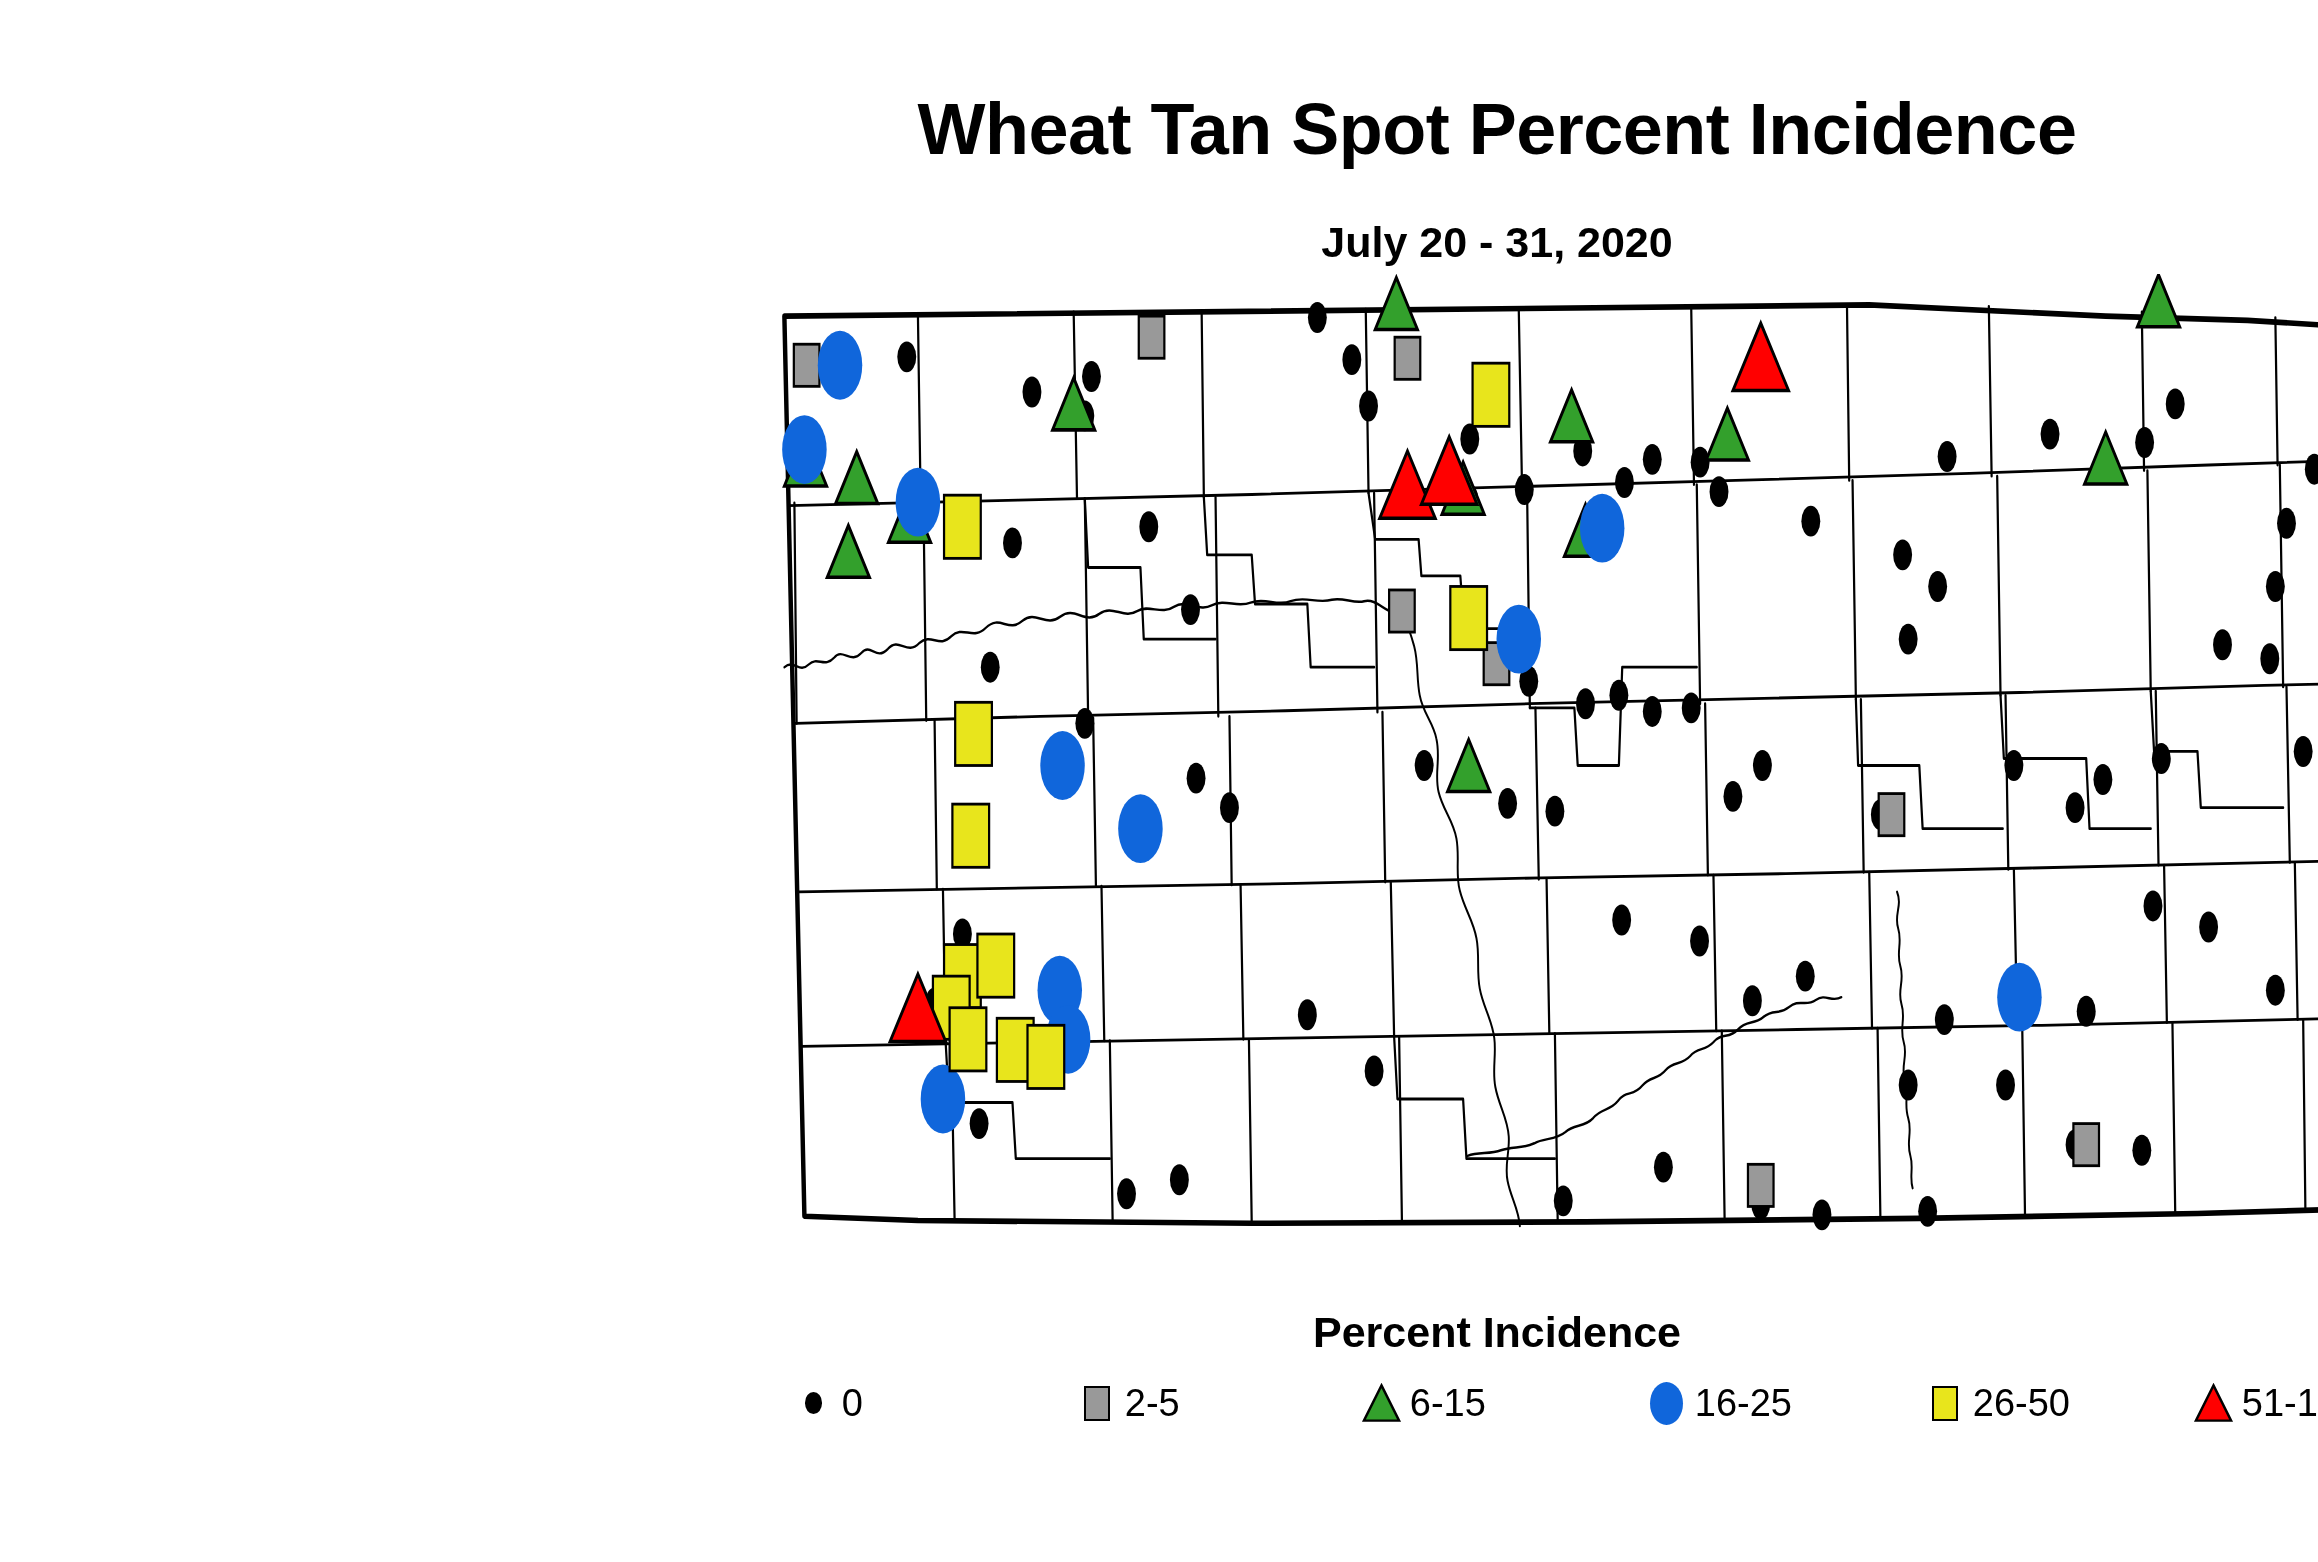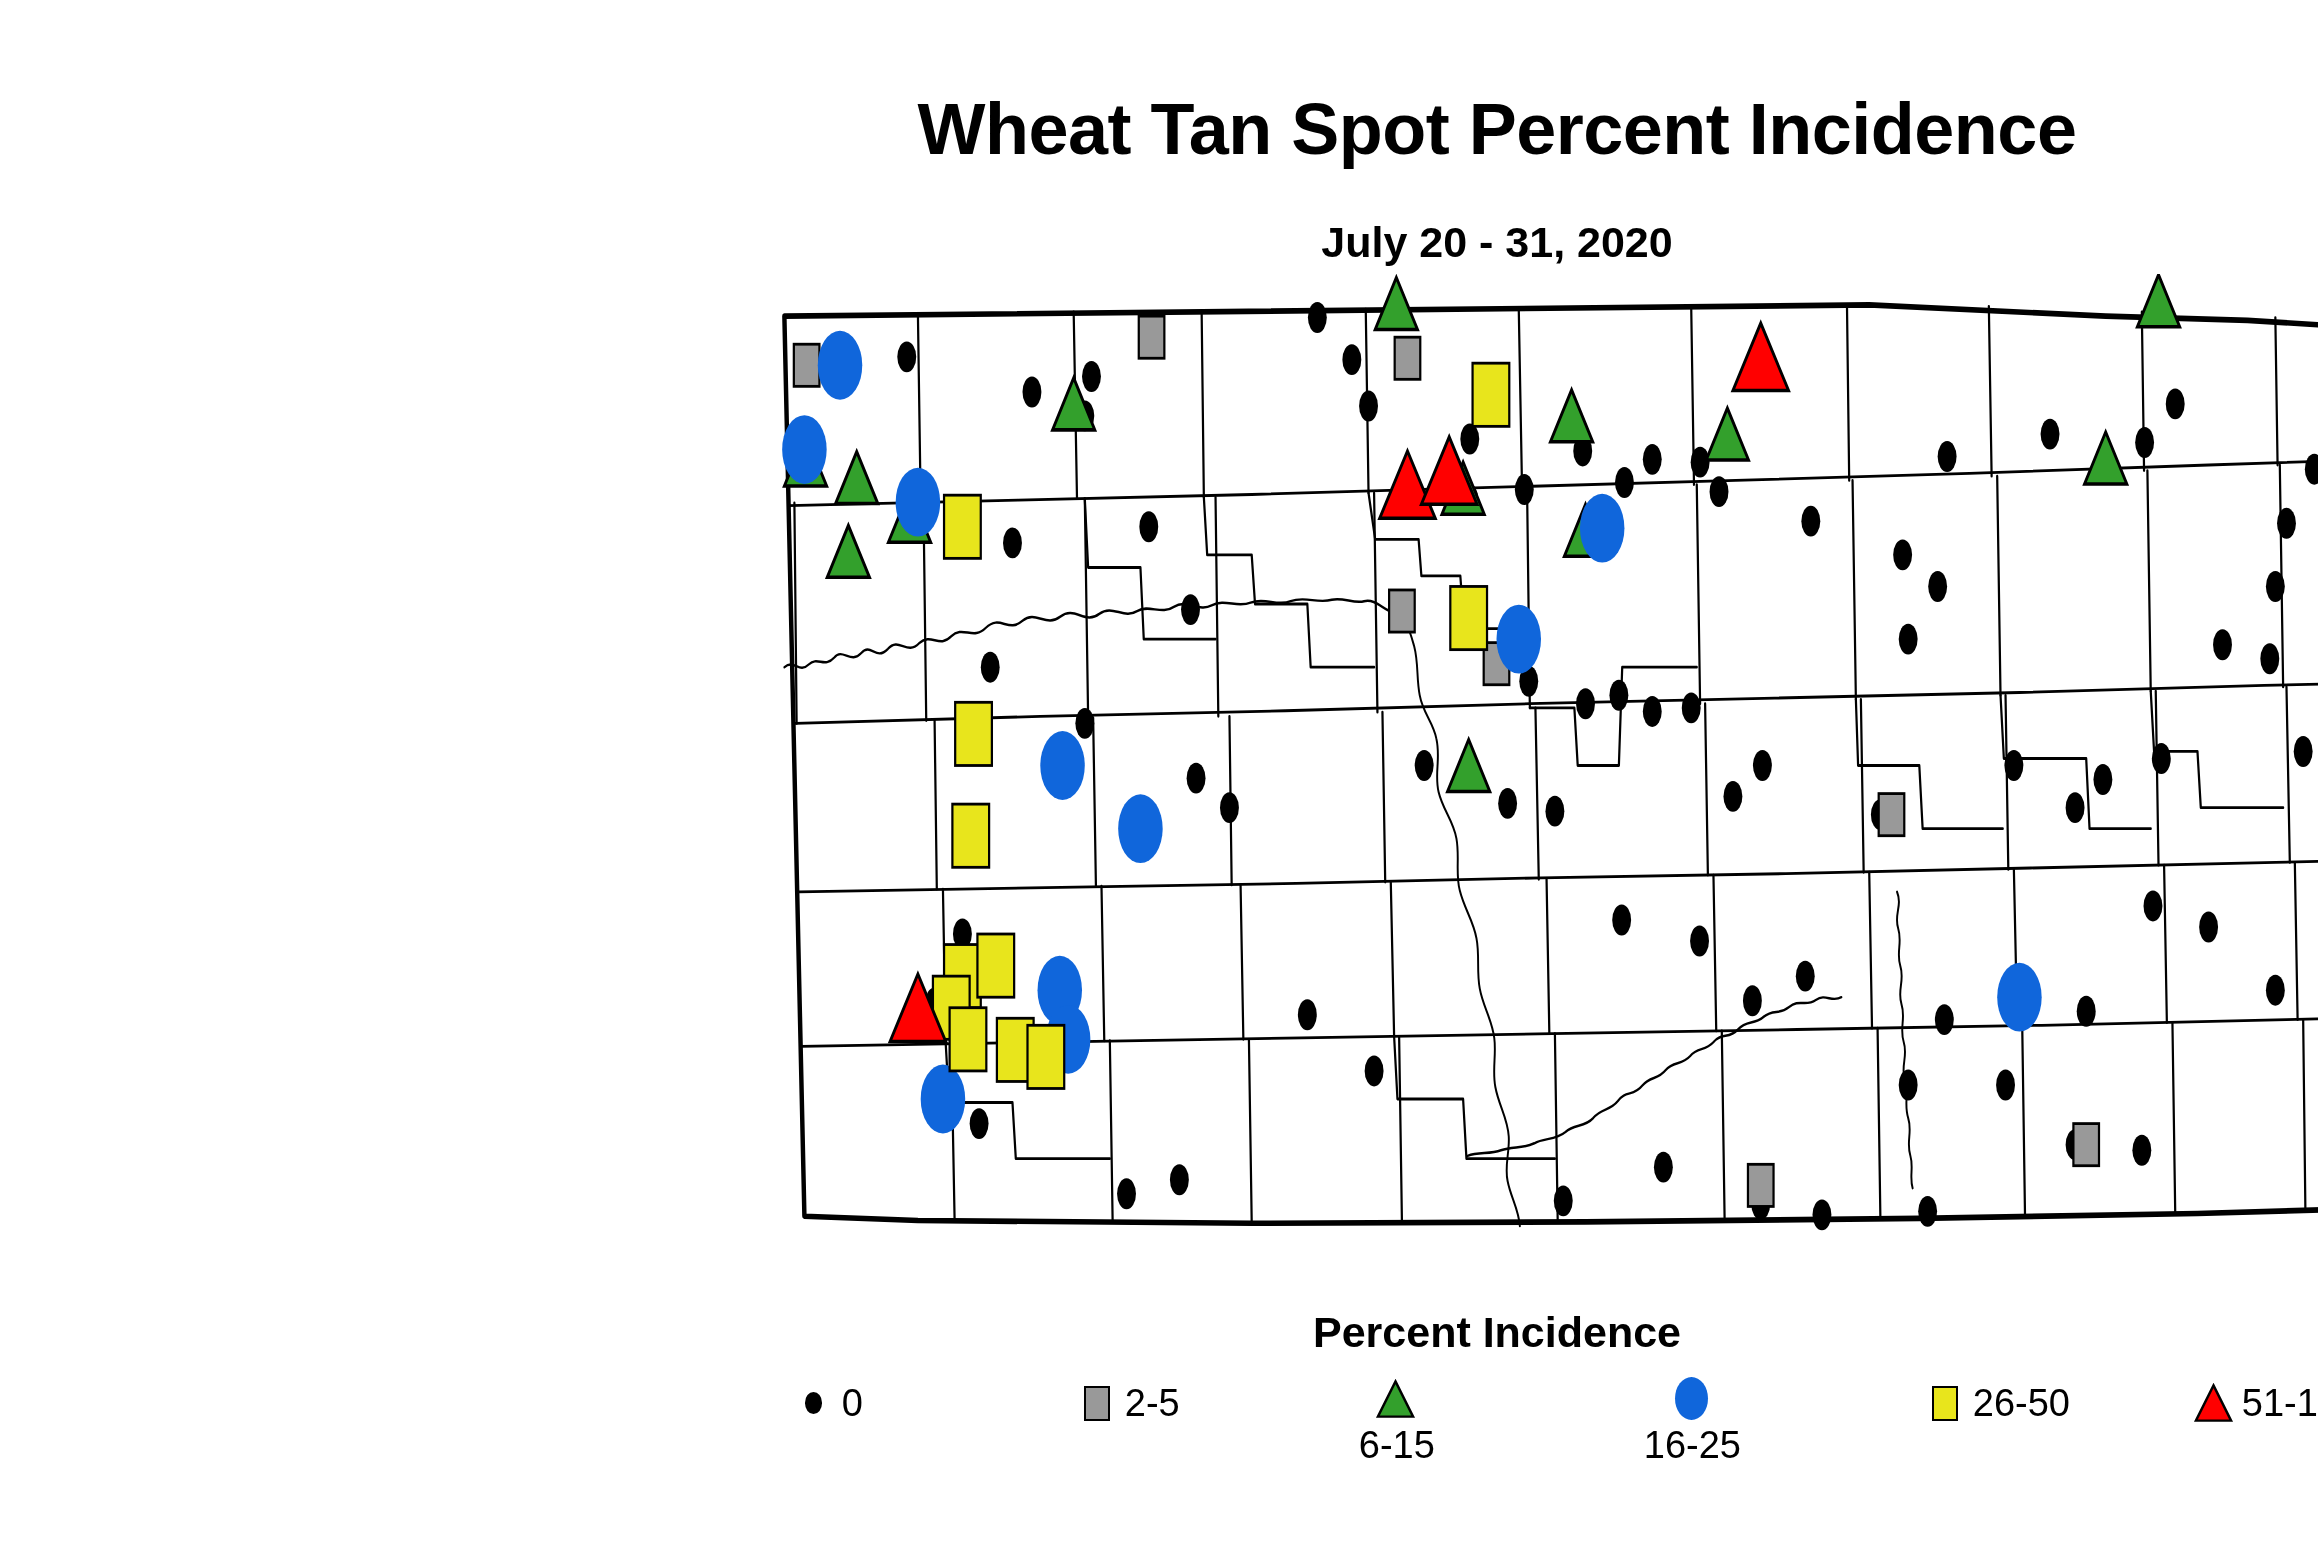--- a/index.html
+++ b/index.html
@@ -403,29 +403,29 @@
           <div class="sw-dot" style="background: rgb(0, 0, 0);"></div>
         </div>
         <span class="legend-label">0</span>
       </div>
       <div class="legend-item" style="left: 283px;">
         <div class="legend-swatch">
           <div class="sw-square" style="background: rgb(153, 153, 153);"></div>
         </div>
         <span class="legend-label">2-5</span>
       </div>
-      <div class="legend-item" style="left: 568px; flex-direction: column;">
+      <div class="legend-item" style="left: 568px;">
         <div class="legend-swatch">
           <svg class="tri-shape" viewBox="0 0 100 100">
             <polygon points="50,6 94,94 6,94" fill="#33A02C" stroke="#000000" stroke-width="6"></polygon>
           </svg>
         </div>
         <span class="legend-label">6-15</span>
       </div>
-      <div class="legend-item" style="left: 853px; flex-direction: column;">
+      <div class="legend-item" style="left: 853px;">
         <div class="legend-swatch">
           <div class="sw-circle" style="background: rgb(16, 102, 219);"></div>
         </div>
         <span class="legend-label">16-25</span>
       </div>
       <div class="legend-item" style="left: 1131px;">
         <div class="legend-swatch">
           <div class="sw-square" style="background: rgb(232, 229, 28);"></div>
         </div>
         <span class="legend-label">26-50</span>

